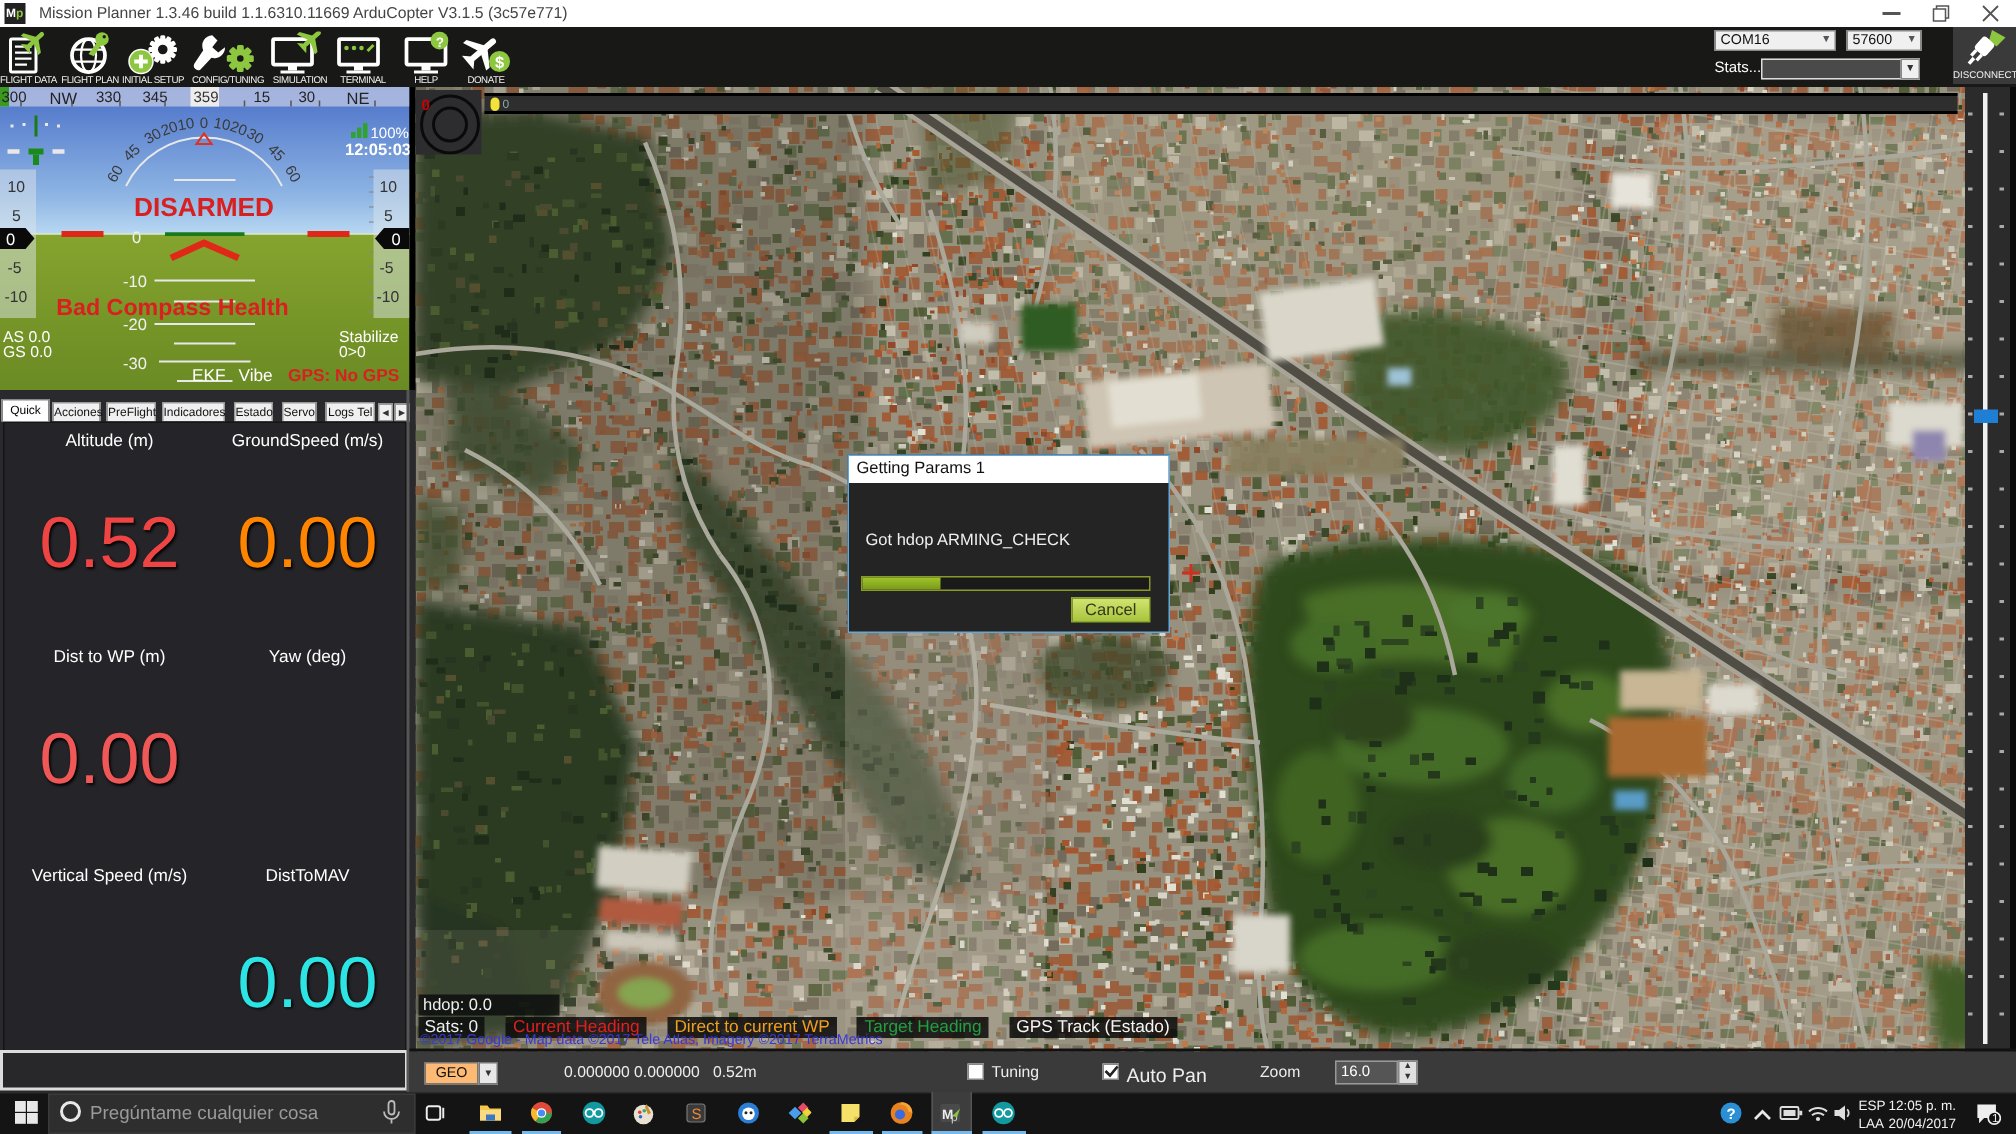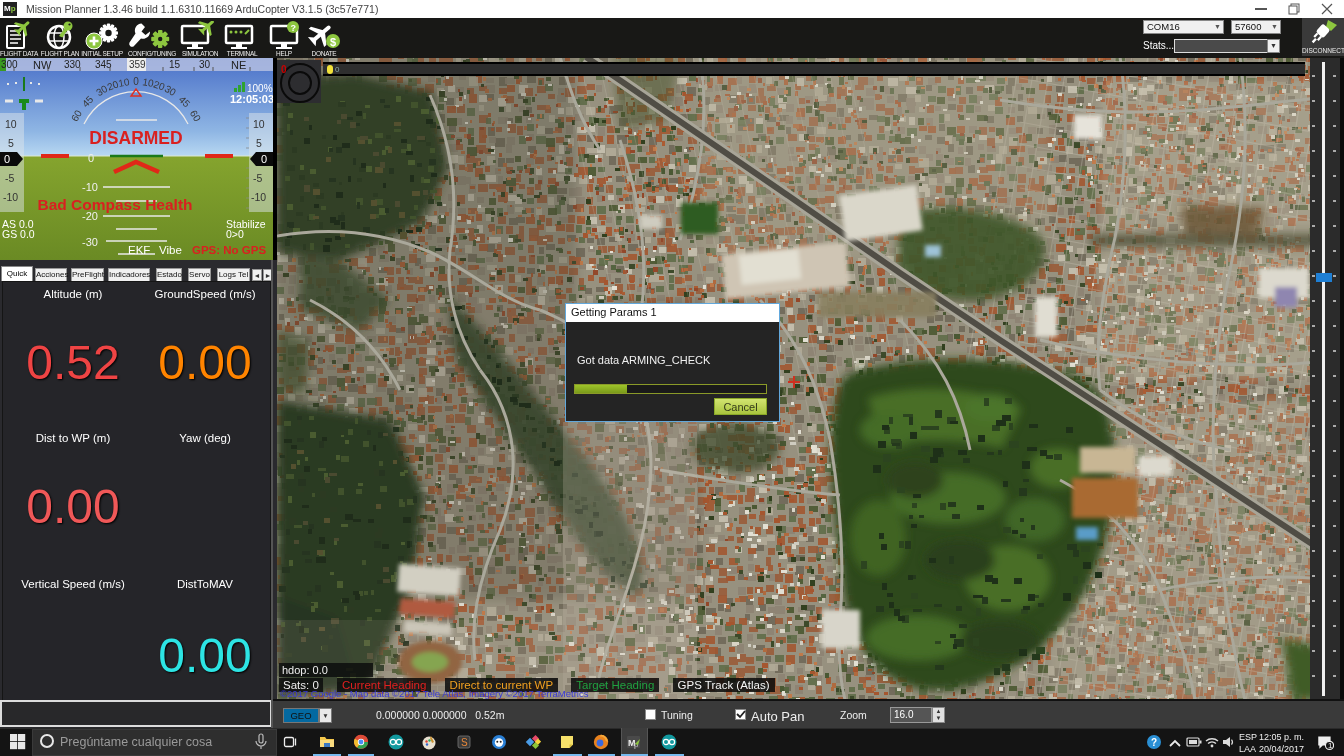--- a/index.html
+++ b/index.html
@@ -559,21 +559,21 @@
   </svg>
 <div class="abs" style="left:323px;top:62px;width:982px;height:14px;background:#2e2e2e;border-top:2px solid #000;border-bottom:2px solid #000"></div>
 <div class="abs" style="left:327px;top:65px;width:6px;height:9px;background:#f2e23a;border-radius:3px"></div>
 <div class="abs" style="left:335px;top:65px;font-size:8px;color:#8aa">0</div>
 
 <div class="abs" style="left:279px;top:663px;width:94px;height:14px;background:rgba(10,10,10,0.8);color:#eee;font-size:11px;padding:1px 3px">hdop: 0.0</div>
 <div class="abs" style="left:279px;top:679px;height:14px;color:#eee;font-size:11.5px"><span style="background:rgba(10,10,10,0.8);padding:1px 4px">Sats: 0</span>
 <span style="background:rgba(10,10,10,0.85);padding:1px 5px;margin-left:11px;color:#e02020">Current Heading</span>
 <span style="background:rgba(10,10,10,0.85);padding:1px 5px;margin-left:10px;color:#f0a020">Direct to current WP</span>
 <span style="background:rgba(10,10,10,0.85);padding:1px 5px;margin-left:10px;color:#20a040">Target Heading</span>
-<span style="background:rgba(10,10,10,0.85);padding:1px 5px;margin-left:10px;color:#f5f5f5">GPS Track (Atlas)</span></div>
+<span style="background:rgba(10,10,10,0.85);padding:1px 5px;margin-left:10px;color:#f5f5f5">GPS Track (Estado)</span></div>
 <div class="abs" style="left:280px;top:688px;font-size:9.5px;color:#3838d8">©2017 Google - Map data ©2017 Tele Atlas, Imagery ©2017 TerraMetrics</div>
 
 <div class="abs" style="left:1310px;top:58px;width:34px;height:643px;background:#2b2b2b"></div>
 <div class="abs" style="left:1322px;top:62px;width:2.5px;height:634px;background:#f0f0f0"></div>
 <div class="abs" style="left:1316px;top:273px;width:16px;height:9px;background:#1f7fd4"></div>
 <div class="abs" style="left:1312px;top:75px;width:3px;height:2px;background:#aaa"></div>
 <div class="abs" style="left:1333px;top:75px;width:3px;height:2px;background:#aaa"></div>
 <div class="abs" style="left:1312px;top:100px;width:3px;height:2px;background:#aaa"></div>
 <div class="abs" style="left:1333px;top:100px;width:3px;height:2px;background:#aaa"></div>
 <div class="abs" style="left:1312px;top:125px;width:3px;height:2px;background:#aaa"></div>
@@ -619,21 +619,21 @@
 <div class="abs" style="left:1312px;top:625px;width:3px;height:2px;background:#aaa"></div>
 <div class="abs" style="left:1333px;top:625px;width:3px;height:2px;background:#aaa"></div>
 <div class="abs" style="left:1312px;top:650px;width:3px;height:2px;background:#aaa"></div>
 <div class="abs" style="left:1333px;top:650px;width:3px;height:2px;background:#aaa"></div>
 <div class="abs" style="left:1312px;top:675px;width:3px;height:2px;background:#aaa"></div>
 <div class="abs" style="left:1333px;top:675px;width:3px;height:2px;background:#aaa"></div>
 <div class="abs" style="left:1340px;top:58px;width:4px;height:643px;background:#0a0a0a"></div>
 
 <div class="abs" style="left:273px;top:699px;width:1071px;height:2px;background:#111"></div>
 <div class="abs" style="left:273px;top:701px;width:1071px;height:27px;background:#3a3a3a"></div>
-<div class="abs" style="left:283px;top:708px;width:36px;height:15px;background:#0369a1;border:1px solid #777;font-size:9.5px;color:#111;text-align:center;line-height:13px">GEO</div>
+<div class="abs" style="left:283px;top:708px;width:36px;height:15px;background:#fdba74;border:1px solid #777;font-size:9.5px;color:#111;text-align:center;line-height:13px">GEO</div>
 <div class="abs" style="left:319px;top:708px;width:13px;height:15px;background:#e8e8e8;border:1px solid #777;font-size:6.5px;color:#333;text-align:center;line-height:13px">▼</div>
 <div class="abs" style="left:376px;top:709px;font-size:10.5px;color:#eee">0.000000 0.000000&nbsp;&nbsp;&nbsp;0.52m</div>
 <div class="abs" style="left:645px;top:709px;width:11px;height:11px;background:#fff;border:1px solid #888"></div>
 <div class="abs" style="left:661px;top:709px;font-size:10.5px;color:#eee">Tuning</div>
 <div class="abs" style="left:735px;top:709px;width:11px;height:11px;background:#fff;border:1px solid #888"></div>
 <svg class="abs" style="left:735px;top:708px" width="12" height="12" viewBox="0 0 12 12">
     <path d="M2,6 l3,3 l5,-6" stroke="#222" stroke-width="1.8" fill="none"></path>
   </svg>
 <div class="abs" style="left:751px;top:709px;font-size:13px;color:#eee">Auto Pan</div>
 <div class="abs" style="left:840px;top:709px;font-size:10.5px;color:#eee">Zoom</div>
@@ -753,17 +753,17 @@
 <div style="position:absolute;left:1239px;top:731px;font-size:9px;color:#f0f0f0;line-height:12px">ESP<br>LAA</div>
 <div style="position:absolute;left:1256px;top:731px;width:48px;font-size:9px;color:#f0f0f0;line-height:12px;text-align:right">12:05 p. m.<br>20/04/2017</div>
 <svg style="position:absolute;left:1316px;top:733px" width="18" height="18" viewBox="0 0 16 16">
     <path d="M2,3 h11 v8 H6 l-3,3 v-3 H2 Z" fill="#eee"></path>
     <circle cx="12" cy="11" r="3.6" fill="#111" stroke="#eee" stroke-width="1"></circle>
     <text x="10.7" y="13.6" font-family="Liberation Sans, sans-serif" font-size="7" fill="#eee">1</text>
   </svg>
 
 <div class="abs" style="left:565px;top:303px;width:215px;height:119px;background:#242424;border:1px solid #62a8dc;z-index:50">
 <div style="height:18px;background:#fff;color:#111;font-size:11px;padding:2px 0 0 5px">Getting Params 1</div>
-<div style="position:absolute;left:11px;top:50px;font-size:11px;color:#f0f0f0">Got data ARMING_CHECK</div>
+<div style="position:absolute;left:11px;top:50px;font-size:11px;color:#f0f0f0">Got hdop ARMING_CHECK</div>
 <div style="position:absolute;left:8px;top:80px;width:193px;height:10px;background:#1a1a1a;border:1px solid #8a9a28">
 <div style="width:52px;height:100%;background:linear-gradient(#9ec42a,#7a9a1a)"></div>
     </div>
 <div style="position:absolute;left:148px;top:94px;width:53px;height:17px;background:linear-gradient(#d2e470,#a9c43e);border:1px solid #8aa828;font-size:11px;color:#33391a;text-align:center;line-height:16px">Cancel</div>
 </div>
 </body></html>

